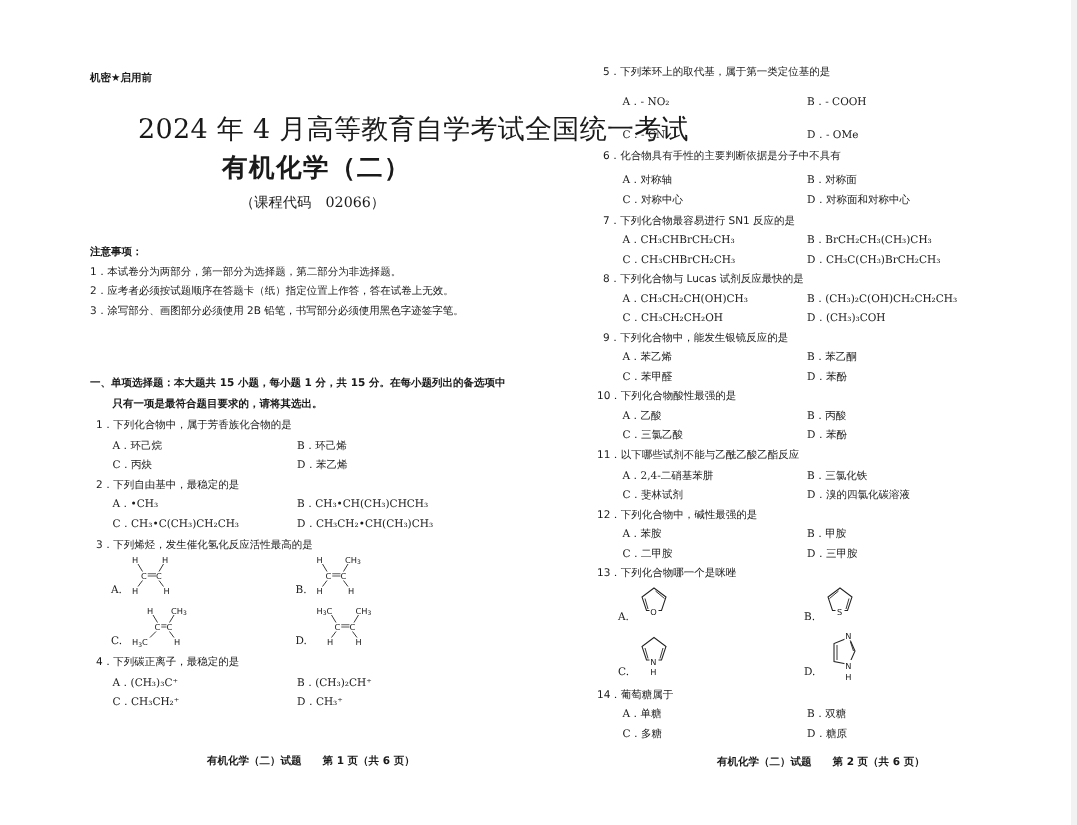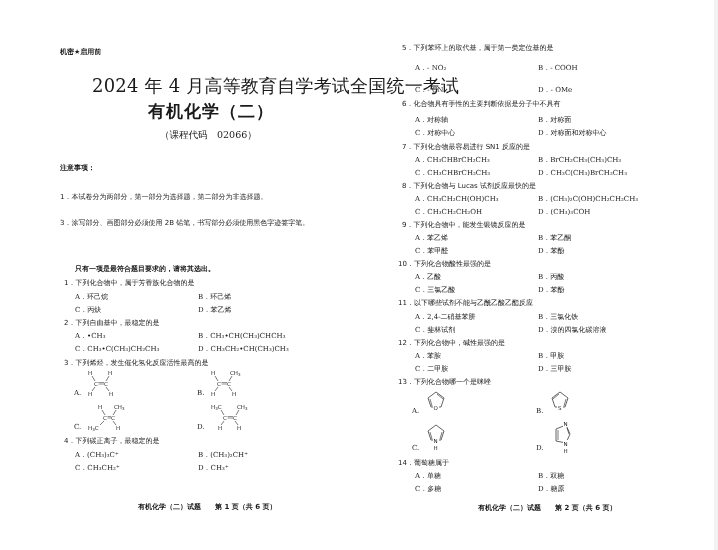--- a/index.html
+++ b/index.html
@@ -10,21 +10,21 @@
   }
   .page { position: absolute; top: 0; height: 550px; }
   #page-left { left: 0; width: 360px; }
   #page-right { left: 360px; width: 358px; }
   .abs { position: absolute; white-space: nowrap; }
   .secret { left: 60px; top: 47px; font-size: 7px; font-weight: bold; font-family: "DejaVu Sans", sans-serif; }
   .exam-title { left: 92px; top: 74px; font-size: 18px; letter-spacing: 0.2px; }
   .subject-title { left: 148px; top: 100px; font-size: 17px; font-weight: bold; font-family: "DejaVu Sans", sans-serif; letter-spacing: 1px; }
   .course-code { left: 160px; top: 129px; font-size: 9.5px; }
   .notice-head { left: 60px; top: 163px; font-size: 7px; font-weight: bold; font-family: "DejaVu Sans", sans-serif; }
-  .notice { left: 60px; font-size: 7px; font-family: "DejaVu Sans", sans-serif; margin-top: 16px; }
+  .notice { left: 60px; font-size: 7px; font-family: "DejaVu Sans", sans-serif; }
   .section-title { left: 156px; top: 222px; font-size: 12.5px; font-weight: bold; font-family: "DejaVu Sans", sans-serif; letter-spacing: 0.5px; }
   .instr { font-size: 7px; font-weight: bold; font-family: "DejaVu Sans", sans-serif; }
   .q { font-size: 7px; font-family: "DejaVu Sans", sans-serif; }
   .opt { font-size: 7px; font-family: "DejaVu Serif", serif; }
   .footer { font-size: 7px; font-family: "DejaVu Sans", sans-serif; font-weight: bold; }
   .mol { position: absolute; }
   .mol text { font-family: "DejaVu Sans", sans-serif; font-size: 5.5px; fill: #1a1a1a; }
   .opt-label { font-size: 7px; font-family: "DejaVu Serif", serif; }
   .right-edge { position: absolute; right: 0; top: 0; width: 4px; height: 550px; background: #f2f2f2; }
 </style>
@@ -32,23 +32,25 @@
 <body>
 
 <div class="page" id="page-left">
   <div class="abs secret">机密★启用前</div>
   <div class="abs exam-title">2024 年 4 月高等教育自学考试全国统一考试</div>
   <div class="abs subject-title">有机化学（二）</div>
   <div class="abs course-code">（课程代码　02066）</div>
 
   <div class="abs notice-head">注意事项：</div>
   <div class="abs notice" style="top:176px">1．本试卷分为两部分，第一部分为选择题，第二部分为非选择题。</div>
+  <div class="abs notice" style="top:189px">2．应考者必须按试题顺序在答题卡（纸）指定位置上作答，答在试卷上无效。</div>
   <div class="abs notice" style="top:202px">3．涂写部分、画图部分必须使用 2B 铅笔，书写部分必须使用黑色字迹签字笔。</div>
 
 
+  <div class="abs instr" style="left:60px; top:250px">一、单项选择题：本大题共 15 小题，每小题 1 分，共 15 分。在每小题列出的备选项中</div>
   <div class="abs instr" style="left:75px; top:264px">只有一项是最符合题目要求的，请将其选出。</div>
 
   <div class="abs q" style="left:64px; top:278px">1．下列化合物中，属于芳香族化合物的是</div>
   <div class="abs opt" style="left:75px; top:292px">A．环己烷</div>
   <div class="abs opt" style="left:198px; top:292px">B．环己烯</div>
   <div class="abs opt" style="left:75px; top:305px">C．丙炔</div>
   <div class="abs opt" style="left:198px; top:305px">D．苯乙烯</div>
 
   <div class="abs q" style="left:64px; top:318px">2．下列自由基中，最稳定的是</div>
   <div class="abs opt" style="left:75px; top:331px">A．•CH₃</div>

